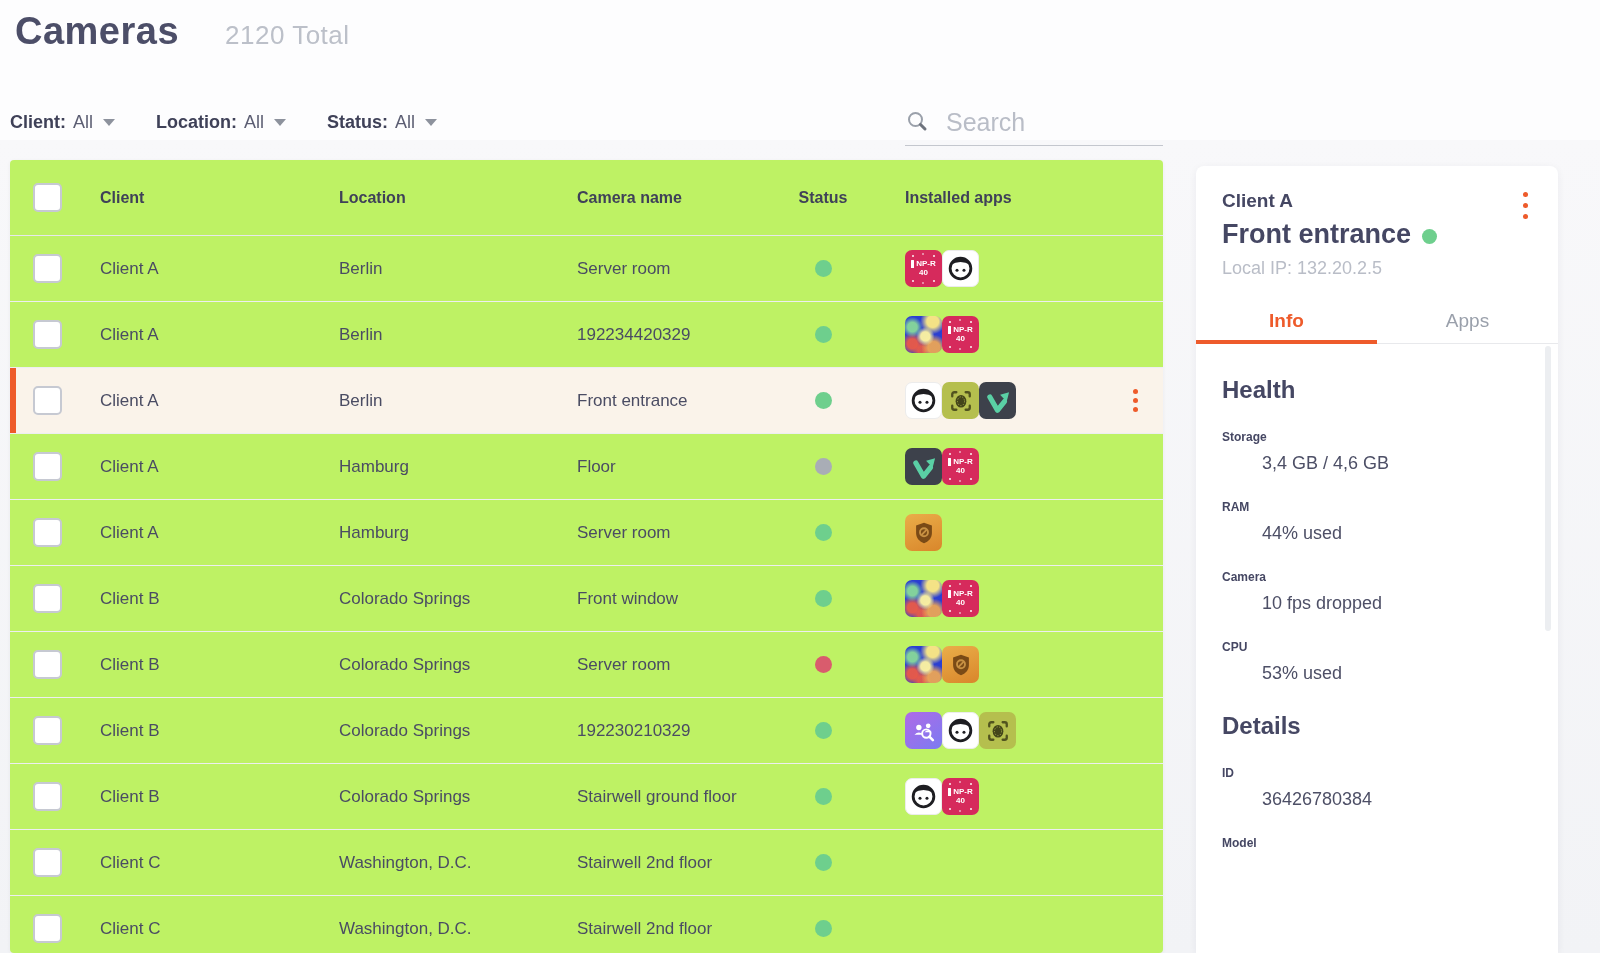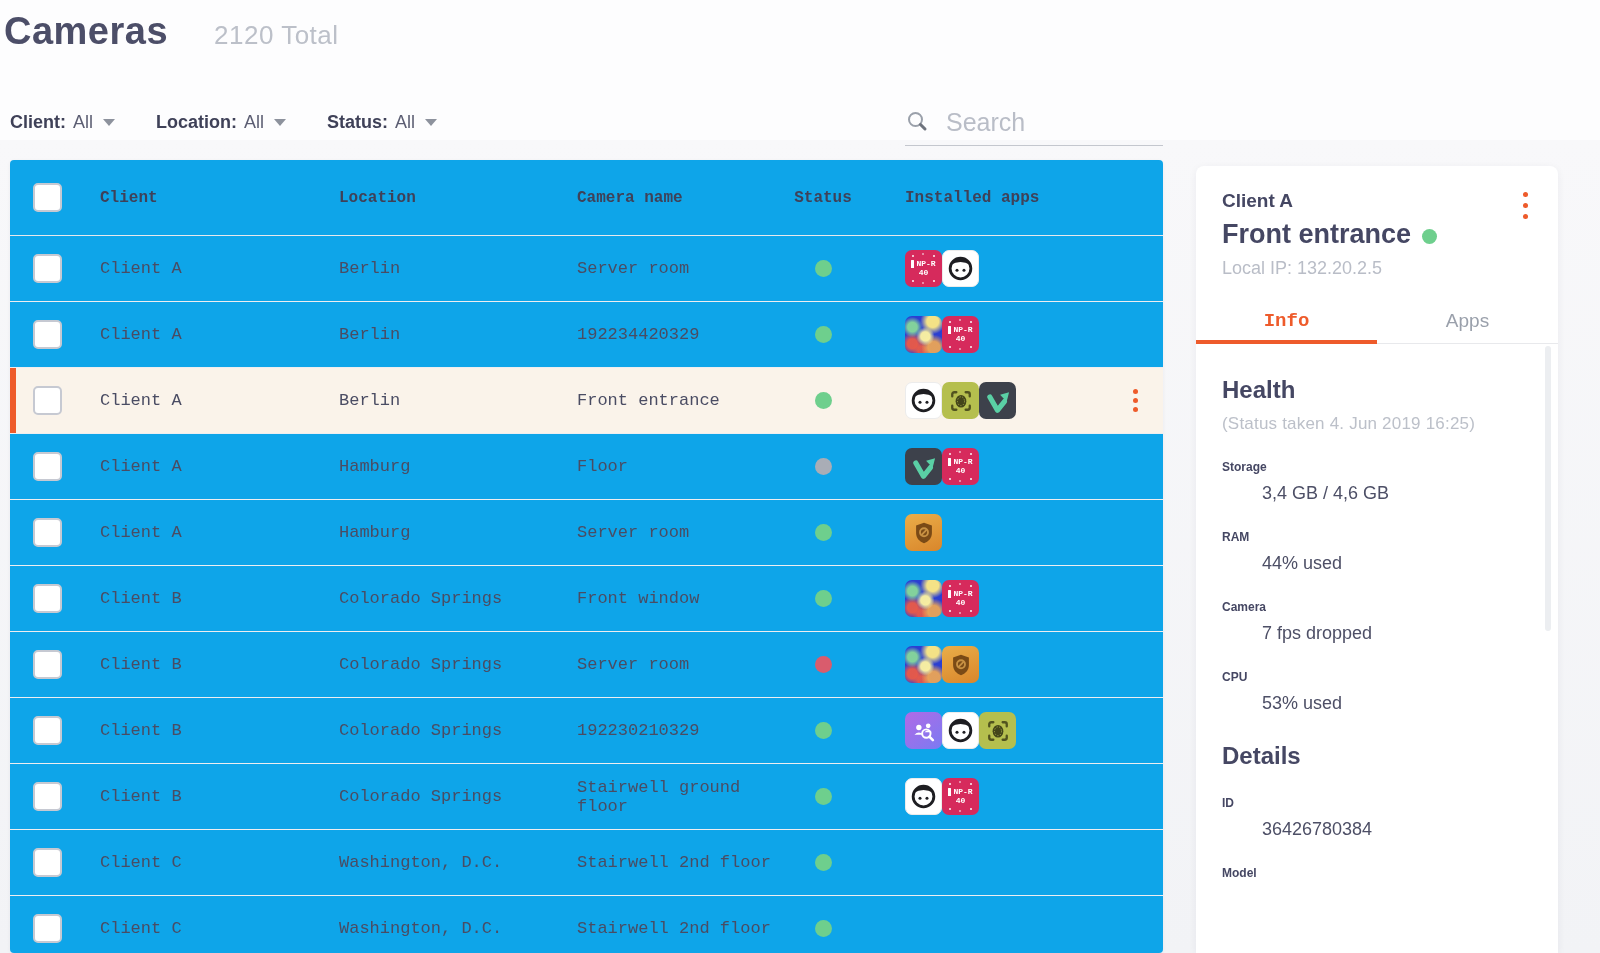--- a/index.html
+++ b/index.html
@@ -17,43 +17,43 @@
     font-family:"Liberation Sans",sans-serif;
     background:#fdfdfe;
     color:var(--ink);
     position:relative;
   }
   .bg-lower{position:absolute;left:0;right:0;top:140px;bottom:0;
     background:linear-gradient(180deg,#f8f8fa 0%,#f2f3f6 100%);}
   .page{position:absolute;inset:0;}
 
   
-  .page-header{position:absolute;left:4px;top:10px;display:flex;align-items:baseline;gap:46px;}
+  .page-header{position:absolute;left:15px;top:10px;display:flex;align-items:baseline;gap:46px;}
   .page-header h1{font-size:38px;font-weight:600;color:#4c4e68;letter-spacing:.5px;}
   .page-header .total{font-size:26px;color:#bcc0c9;letter-spacing:.5px;}
 
   
   .filter-bar{position:absolute;left:10px;top:112px;display:flex;gap:41px;align-items:center;}
   .filter{display:flex;align-items:center;gap:7px;cursor:pointer;font-size:18px;}
   .filter .flabel{font-weight:700;color:#3f4158;}
   .filter .fvalue{color:#5c5e73;}
   .chev{width:0;height:0;border-left:6px solid transparent;border-right:6px solid transparent;
     border-top:7px solid #8d929d;margin-left:3px;}
 
   
   .search{position:absolute;left:905px;top:108px;width:258px;display:flex;align-items:center;
     gap:17px;border-bottom:1px solid #c4c7ce;padding-bottom:8px;}
   .search svg{flex:0 0 auto;}
   .search input{border:none;outline:none;background:transparent;font-family:inherit;
     font-size:25px;color:#4c4e68;width:100%;}
   .search input::placeholder{color:#b9bdc7;}
 
   
-  .table-card{position:absolute;left:10px;top:160px;width:1153px;height:793px;background:#0ea5e9;
-    border-radius:4px;box-shadow:0 1px 4px rgba(40,40,60,.05);overflow:hidden;font-family:Liberation Mono, monospace;}
+  .table-card{position:absolute;left:10px;top:160px;width:1153px;height:793px;background:#bef264;
+    border-radius:4px;box-shadow:0 1px 4px rgba(40,40,60,.05);overflow:hidden;}
   .tgrid{display:grid;grid-template-columns:90px 239px 238px 196px 100px 234px 56px;align-items:center;}
   .thead{height:76px;border-bottom:1px solid #e7e8ec;}
   .thead .col{font-size:16px;font-weight:700;color:#3f4158;}
   .col-status{justify-self:center;text-align:center;}
   .col-apps{padding-left:32px;}
   .trow{height:66px;border-bottom:1px solid #edeef1;font-size:17px;color:#4a4c63;cursor:pointer;}
   .trow.selected{background:var(--selected-row-bg);box-shadow:inset 6px 0 0 0 var(--accent);}
   .cell-check{padding-left:23px;}
   .checkbox{width:29px;height:29px;border:2px solid #c6c9d2;border-radius:5px;background:#fff;cursor:pointer;}
   .dot{width:17px;height:17px;border-radius:50%;justify-self:center;}
@@ -97,21 +97,21 @@
   .p-client{font-size:19px;font-weight:700;color:#454763;}
   .p-camera-row{display:flex;align-items:center;gap:11px;margin-top:7px;}
   .p-camera{font-size:27px;font-weight:700;color:#454763;}
   .p-dot{width:15px;height:15px;border-radius:50%;background:var(--status-online);margin-top:3px;}
   .p-ip{font-size:18px;color:var(--muted);margin-top:8px;}
   .p-kebab{position:absolute;right:30px;top:26px;display:flex;flex-direction:column;gap:6px;cursor:pointer;}
   .p-kebab i{width:5px;height:5px;border-radius:50%;background:var(--accent);}
   .tabs{display:flex;margin-top:20px;border-bottom:1px solid #e8e9ec;height:45px;}
   .tab{flex:1;display:flex;align-items:center;justify-content:center;font-size:19px;
     color:#9aa0ab;cursor:pointer;position:relative;}
-  .tab.active{color:var(--accent);font-weight:700;font-family:Liberation Mono, monospace;}
+  .tab.active{color:var(--accent);font-weight:700;}
   .tab.active::after{content:"";position:absolute;left:0;right:0;bottom:-1px;height:4px;background:var(--accent);}
   .panel-body{padding:32px 26px 0 26px;position:relative;}
   .sec-title{font-size:24px;font-weight:700;color:#454763;}
   .status-taken{font-size:17px;color:#bcc0c9;margin-top:10px;letter-spacing:.2px;}
   .metric{margin-top:26px;}
   .metric .mlabel{font-size:12px;font-weight:700;color:#454763;}
   .metric .mvalue{font-size:18px;color:#4d4f66;margin-top:9px;margin-left:40px;}
   .details-title{margin-top:28px;}
   .scroll-thumb{position:absolute;right:7px;top:180px;width:6px;height:285px;border-radius:3px;
     background:#eceef1;cursor:grab;}
@@ -472,33 +472,32 @@
           <i></i>
           <i></i>
         </div>
     </div>
     <div class="tabs" id="tabs">
         <div class="tab active">Info</div>
         <div class="tab">Apps</div>
       </div>
     <div class="panel-body">
       <div class="sec-title">Health</div>
-      <div class="status-taken">(Status taken 4. Jun 2019 16:25)</div>
       <div id="metrics">
           <div class="metric">
             <div class="mlabel">Storage</div>
             <div class="mvalue">3,4 GB / 4,6 GB</div>
           </div>
           <div class="metric">
             <div class="mlabel">RAM</div>
             <div class="mvalue">44% used</div>
           </div>
           <div class="metric">
             <div class="mlabel">Camera</div>
-            <div class="mvalue">7 fps dropped</div>
+            <div class="mvalue">10 fps dropped</div>
           </div>
           <div class="metric">
             <div class="mlabel">CPU</div>
             <div class="mvalue">53% used</div>
           </div>
         </div>
       <div class="sec-title details-title">Details</div>
       <div id="details">
           <div class="metric">
             <div class="mlabel">ID</div>

